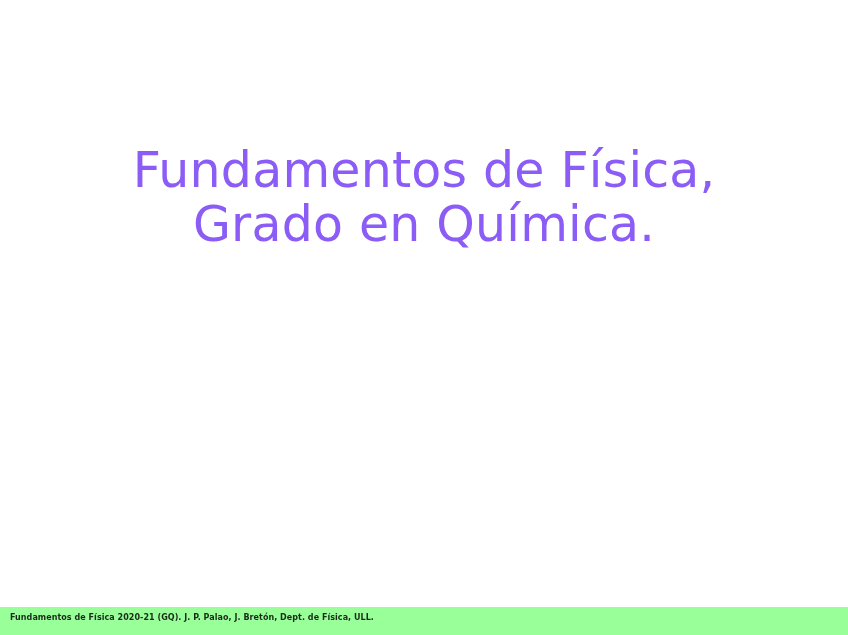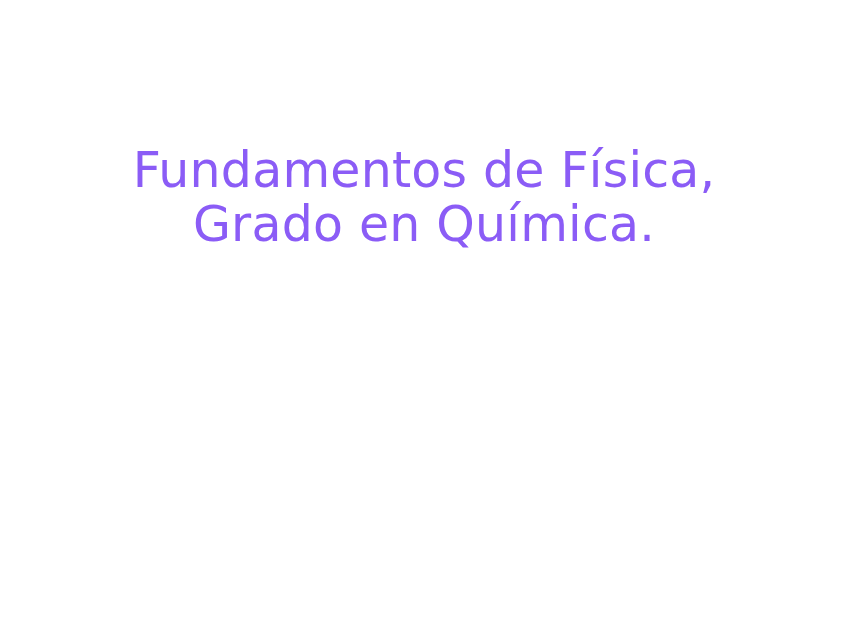--- a/index.html
+++ b/index.html
@@ -91,14 +91,18 @@
 
   <div class="slide-body">
 
     <div class="title-block">
       <span class="title-line">Fundamentos de Física,</span>
       <span class="title-line">Grado en Química.</span>
     </div>
 
   </div>
 
+  <div class="footer-bar">
+    <span class="footer-text">Fundamentos de Física 2020-21 (GQ). J. P. Palao, J. Bretón, Dept. de Física, ULL.</span>
+    <span class="footer-page"></span>
+  </div>
 
 </div>
 
 </body></html>

